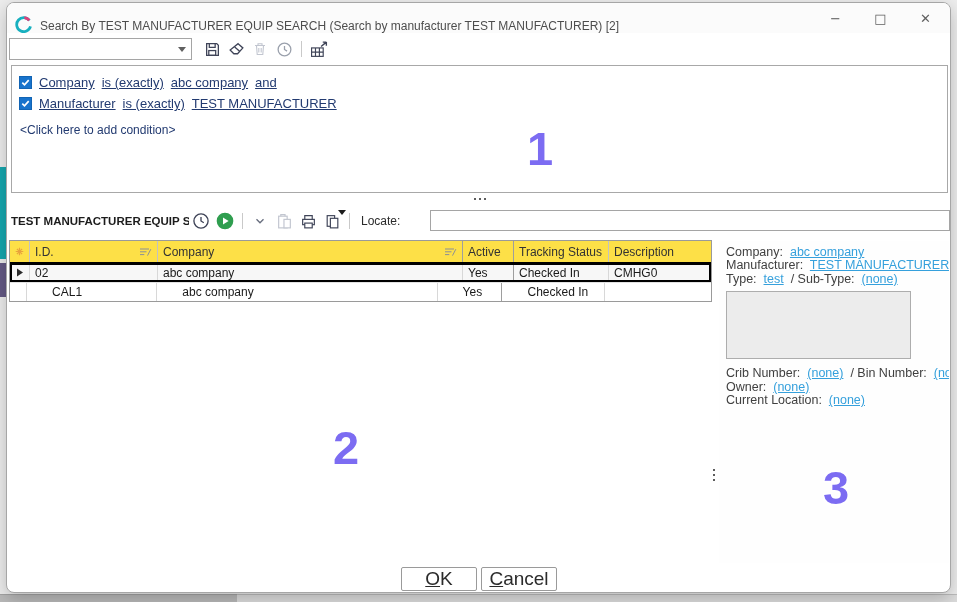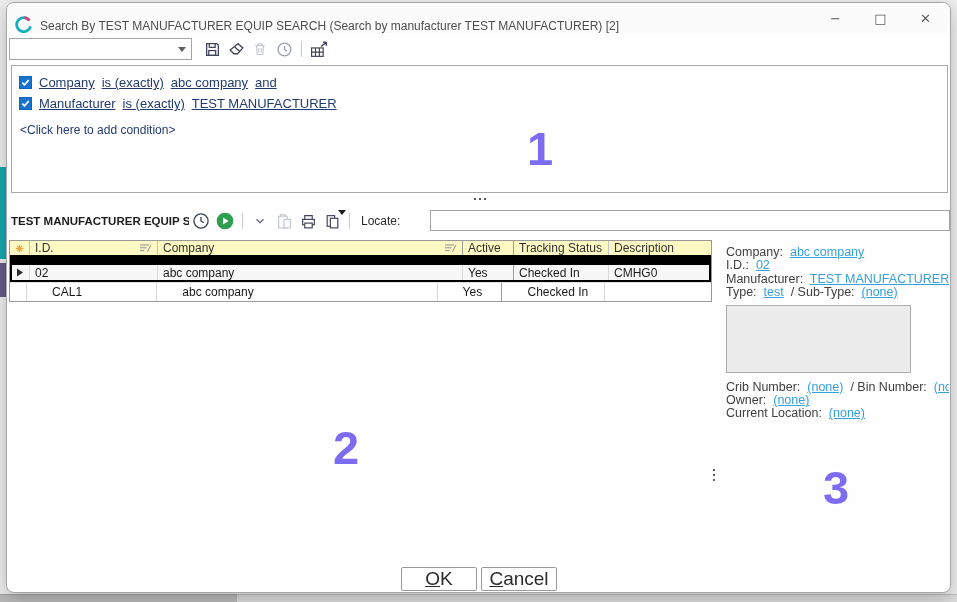--- a/index.html
+++ b/index.html
@@ -46,21 +46,21 @@
   .grip-h i { width:2px; height:2px; background:#5c5c5c; display:block; }
 
   
   .results-toolbar { position:absolute; left:4px; top:204px; width:937px; height:28px; display:flex; align-items:center; }
   .grid-title { font-size:11.5px; font-weight:bold; color:#1c1c1c; width:178px; white-space:nowrap; overflow:hidden; }
   .locate-label { font-size:12px; color:#2b2b2b; margin:0 6px 0 6px; }
   .locate-input { position:absolute; left:419px; top:3px; width:520px; height:21px; border:1px solid #a5a5a5; font-size:12px; padding:0 4px; outline:none; }
 
   
   .tbl { position:absolute; left:2px; top:237px; width:703px; font-size:12px; color:#1a1a1a; border:1px solid #9a9a9a; }
-  .tbl-head { display:flex; height:22px; background:#fef9c3; border-bottom:8px solid #000000; }
+  .tbl-head { display:flex; height:22px; background:#fde047; border-bottom:1px solid #000000; }
   .tbl-head .c { border-right:1px solid #c2c2c2; display:flex; align-items:center; padding:0 5px; color:#333; cursor:pointer; }
   .tbl-row { display:flex; height:19px; background:#fff; }
   .tbl-row .c { border-right:1px solid #d8d8d8; display:flex; align-items:center; padding:0 5px; white-space:nowrap; overflow:hidden; cursor:default; }
   .c0 { width:20px; justify-content:center; padding:0 !important; }
   .c1 { width:128px; } .c2 { width:305px; } .c3 { width:51px; } .c4 { width:95px; } .c5 { width:100px; border-right:none !important; }
   .tbl .c3, .tbl-head .c2 { border-right-color:#9e9e9e; }
   .tbl-row.selected { outline:2px solid #000; outline-offset:-2px; background:#f7f7f7; }
   .tbl-row + .tbl-row { border-top:1px solid #e2e2e2;gap:20px; }
   .sort-glyph { margin-left:auto; }
 
@@ -328,24 +328,20 @@
           <i></i>
         </span>
     </div>
 
     <div class="details">
       <div class="d-line">
         <span>Company:</span>&nbsp;
         <a class="d-link">abc company</a>
       </div>
       <div class="d-line">
-        <span>I.D.:</span>&nbsp;
-        <a class="d-link">02</a>
-      </div>
-      <div class="d-line">
         <span>Manufacturer:</span>&nbsp;
         <a class="d-link">TEST MANUFACTURER</a>&nbsp;
         
       </div>
       <div class="d-line">
         <span>Type:</span>&nbsp;
         <a class="d-link">test</a>&nbsp;
         <span>/ Sub-Type:</span>&nbsp;
         <a class="d-link">(none)</a>
       </div>

